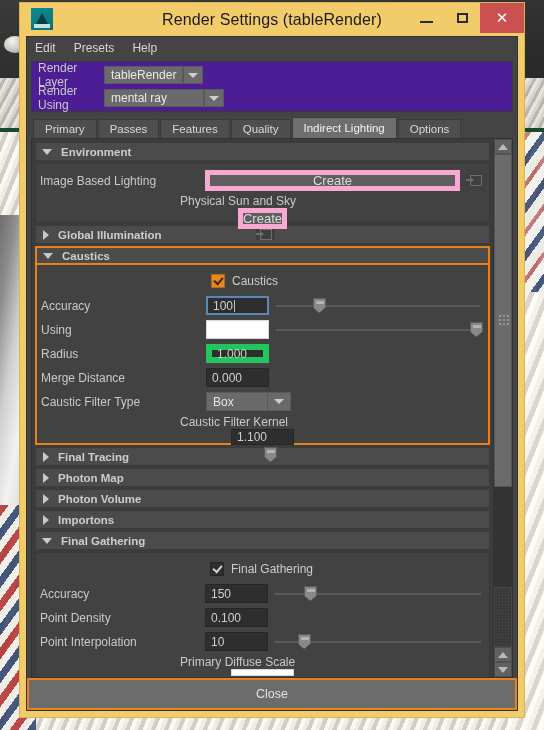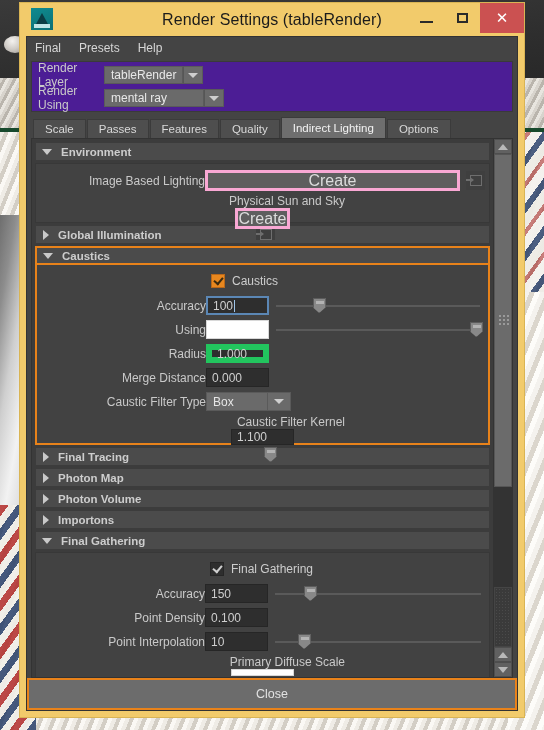--- a/index.html
+++ b/index.html
@@ -111,30 +111,30 @@
   .frame-hdr .arrow-d { width:0;height:0;border-left:5px solid transparent;border-right:5px solid transparent;
      border-top:6px solid #c9c9c9; margin-right:9px; }
   .frame-hdr .arrow-r { width:0;height:0;border-top:5px solid transparent;border-bottom:5px solid transparent;
      border-left:6px solid #c9c9c9; margin-right:9px; margin-left:1px; }
   .frame-title { color:#cdcdcd; font-size:11.5px; font-weight:bold; }
   .frame-body { background:#424242; border:1px solid #383838; padding:6px 4px 7px 4px;
      margin-bottom:2px; }
 
   .row { display:flex; align-items:center; height:21px; margin-bottom:3px; }
   .row:last-child { margin-bottom:0;flex-direction:column; }
-  .lbl { width:165px; text-align:right; padding-right:0; color:#c9c9c9; font-size:12px; }
+  .lbl { width:165px; padding-right:0; color:#c9c9c9; font-size:12px; }
   .field { width:63px; height:19px; background:#2e2e2e; color:#cfcfcf; font-size:12px;
      display:flex; align-items:center; padding:0 5px; border:1px solid #262626; }
   .field.white { background:#ffffff; border:1px solid #d8d8d8; }
   .field.focus-blue { border:2px solid #5b87b5; }
   .field.focus-orange { border:6px solid #22c55e; }
   .caretbar { width:1px; height:12px; background:#9fc4e8; margin-left:1px; }
 
-  .btn-create { flex:1; height:21px; background:#5e5e5e; border:3px solid #f9a8d4;
-     color:#dcdcdc; font-size:16px; display:flex; align-items:center; justify-content:center; }
+  .btn-create { flex:1; height:21px; background:#5e5e5e; border:5px solid #f9a8d4;
+     color:#dcdcdc; font-size:13px; display:flex; align-items:center; justify-content:center; }
   .map-btn { width:19px; height:19px; margin-left:6px; background:#3f3f3f;
      display:flex; align-items:center; justify-content:center; }
   .map-ic { width:12px; height:11px; border:1.5px solid #6e6e6e; position:relative; }
   .map-ic:after { content:''; position:absolute; left:-5px; top:3px; width:7px; height:1.5px; background:#6e6e6e; }
   .map-ic:before { content:''; position:absolute; left:-1px; top:1px; width:0;height:0;
      border-top:3px solid transparent;border-bottom:3px solid transparent;border-left:4px solid #6e6e6e; }
 
   
   .slider { flex:1; position:relative; height:19px; margin-left:7px; margin-right:4px; }
   .sl-track { position:absolute; left:0; right:0; top:9px; height:2px; background:#5a5a5a; }
@@ -199,21 +199,21 @@
       <div class="tb-btn">
           <div class="tb-max"></div>
         </div>
       <div class="tb-btn close">✕</div>
     </div>
   </div>
 
   <div class="winbody">
 
     <div class="menubar">
-      <div class="menuitem">Final</div>
+      <div class="menuitem">Edit</div>
       <div class="menuitem">Presets</div>
       <div class="menuitem">Help</div>
     </div>
 
     <div class="rl-box">
       <div class="rl-row">
         <div class="lbl rl-label" style="text-align:left;width:66px;padding-right:0">Render Layer</div>
         <div class="combo">tableRender</div>
         <div class="combo-arrow">
             <div class="caret"></div>
@@ -222,21 +222,21 @@
       <div class="rl-row">
         <div class="lbl rl-label" style="text-align:left;width:66px;padding-right:0">Render Using</div>
         <div class="combo" style="width:100px">mental ray</div>
         <div class="combo-arrow">
             <div class="caret"></div>
           </div>
       </div>
     </div>
 
     <div class="tabbar">
-      <div class="tab">Scale</div>
+      <div class="tab">Primary</div>
       <div class="tab">Passes</div>
       <div class="tab">Features</div>
       <div class="tab">Quality</div>
       <div class="tab active">Indirect Lighting</div>
       <div class="tab">Options</div>
     </div>
 
     <div class="pane-wrap">
       <div class="pane">
 

